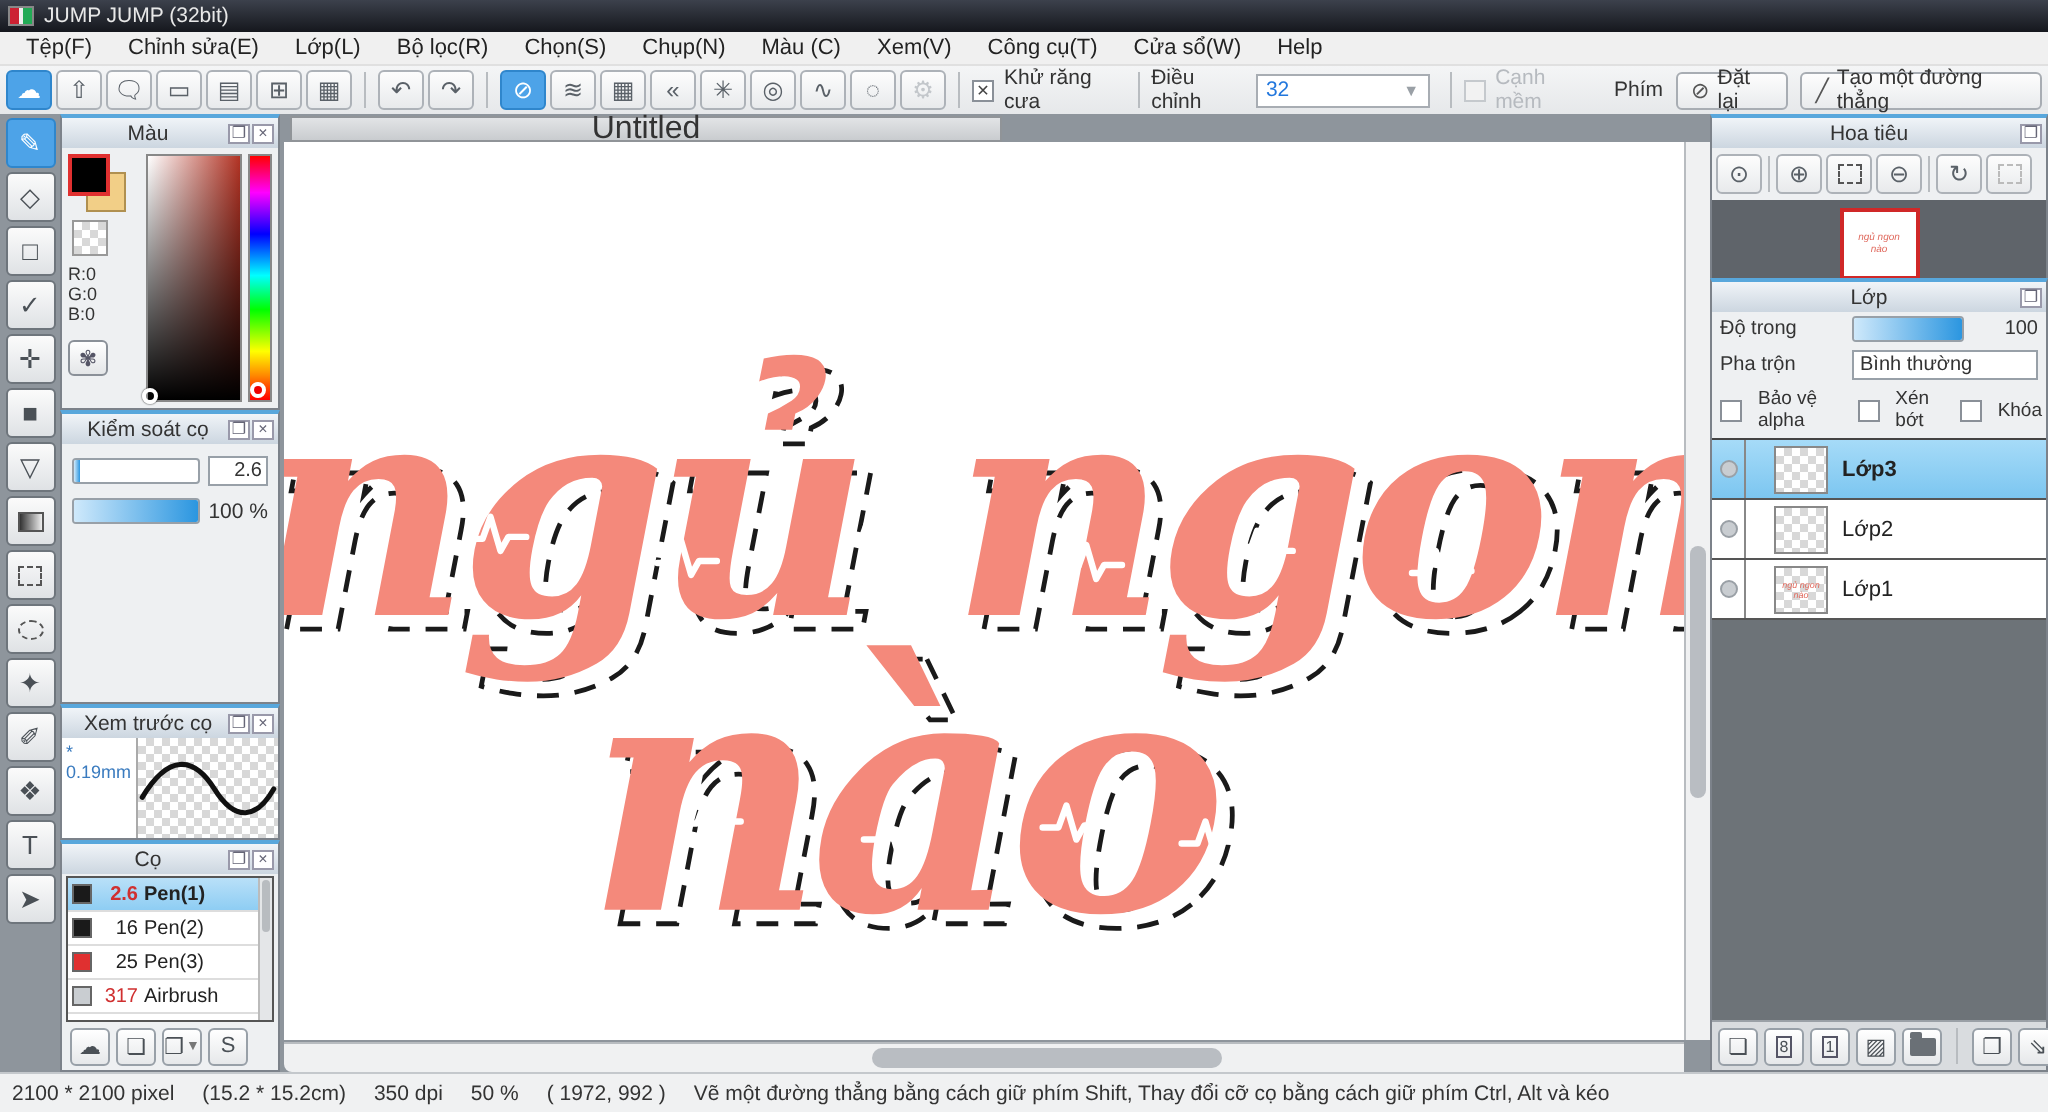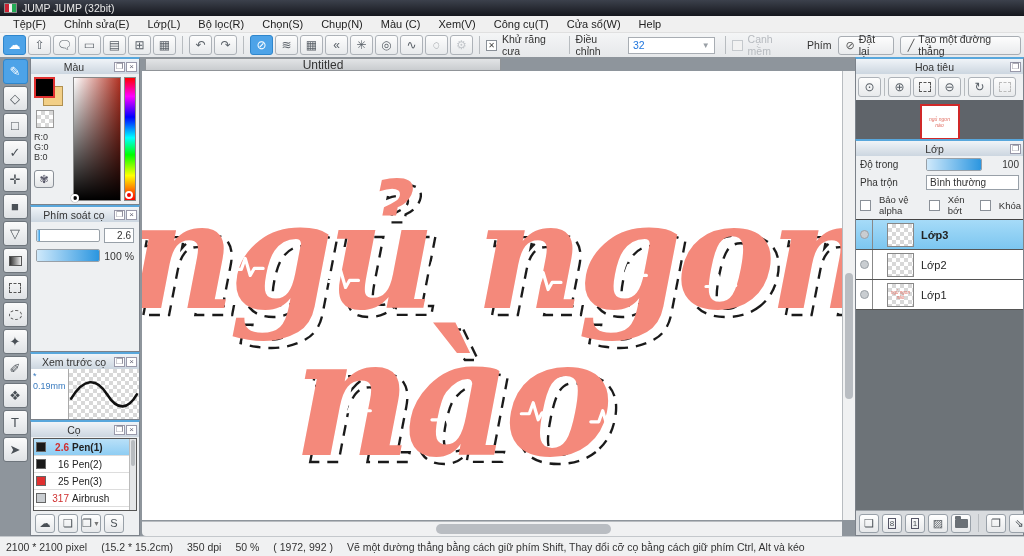--- a/index.html
+++ b/index.html
@@ -84,21 +84,21 @@
   .bsize { width:20px; text-align:right; flex:none; }
   .bsize.red { color:#d03030; }
   .bscroll { position:absolute; right:0; top:0; bottom:0; width:7px; background:#e4e6e8; border-left:1px solid #bbb;}
   .bscroll .th { position:absolute; top:1px; left:1px; right:1px; height:26px; background:#b8bcc0; border-radius:3px; }
   .brush-btns { height:24px; display:flex; align-items:center; gap:3px; padding:2px 4px; flex:none; }
   .sbtn { width:20px; height:19px; border:1px solid #98a0a8; border-radius:3px; background:linear-gradient(#fff,#e6e8ea); display:flex; align-items:center; justify-content:center; font-size:11px; color:#4a5056; flex:none;}
   .sbtn .drop { font-size:7px; color:#777; margin-left:1px; }
 
   
   .canvasarea { flex:1; background:#8e959c; position:relative; min-width:0; }
-  .doc-tab { position:absolute; left:5px; top:1px; width:356px; height:13px; background:linear-gradient(#e2e4e6,#c9cccf); border:1px solid #909498; font-size:12px; color:#333; display:flex; align-items:center; justify-content:center; }
+  .doc-tab { position:absolute; left:5px; top:1px; width:356px; height:13px; background:linear-gradient(#e2e4e6,#c9cccf); border:1px solid #909498; font-size:16px; color:#333; display:flex; align-items:center; justify-content:center; }
   .canvas { position:absolute; left:2px; right:13px; top:14px; bottom:16px; background:#fff; overflow:hidden; }
   .vsb { position:absolute; right:0; top:14px; bottom:16px; width:13px; background:#f0f1f2; border-left:1px solid #b8bcc0; }
   .vsb .th { position:absolute; left:2px; right:2px; top:45%; height:28%; background:#b9bdc2; border-radius:5px; }
   .hsb { position:absolute; left:2px; right:13px; bottom:0; height:15px; background:#f0f1f2; border-top:1px solid #b8bcc0; border-radius:0 0 0 4px;}
   .hsb .th { position:absolute; top:2px; bottom:2px; left:42%; width:25%; background:#b9bdc2; border-radius:5px; }
   .art-fill { font-family:"DejaVu Serif", serif; font-style:italic; font-weight:bold; }
 
   
   .rightpanels { width:169px; background:#6d7378; display:flex; flex-direction:column; flex:none; }
   .nav-btns { display:flex; align-items:center; gap:2px; padding:3px 2px; background:#eef0f2; flex:none;}
@@ -312,21 +312,21 @@
             <span class="svmark"></span>
           </div>
           <div class="huebar">
             <span class="huemark"></span>
           </div>
         </div>
       </div>
 
       <div class="panel" style="height:147px">
         <div class="ptitle">
-          <span class="t">Phím soát cọ</span>
+          <span class="t">Kiểm soát cọ</span>
           <span class="pico">❐</span>
           <span class="pico">×</span>
         </div>
         <div class="bc-body">
           <div class="bc-row">
             <span class="slider">
                 <span class="fill" style="width:5%"></span>
               </span>
             <span class="valbox">2.6</span>
           </div>

